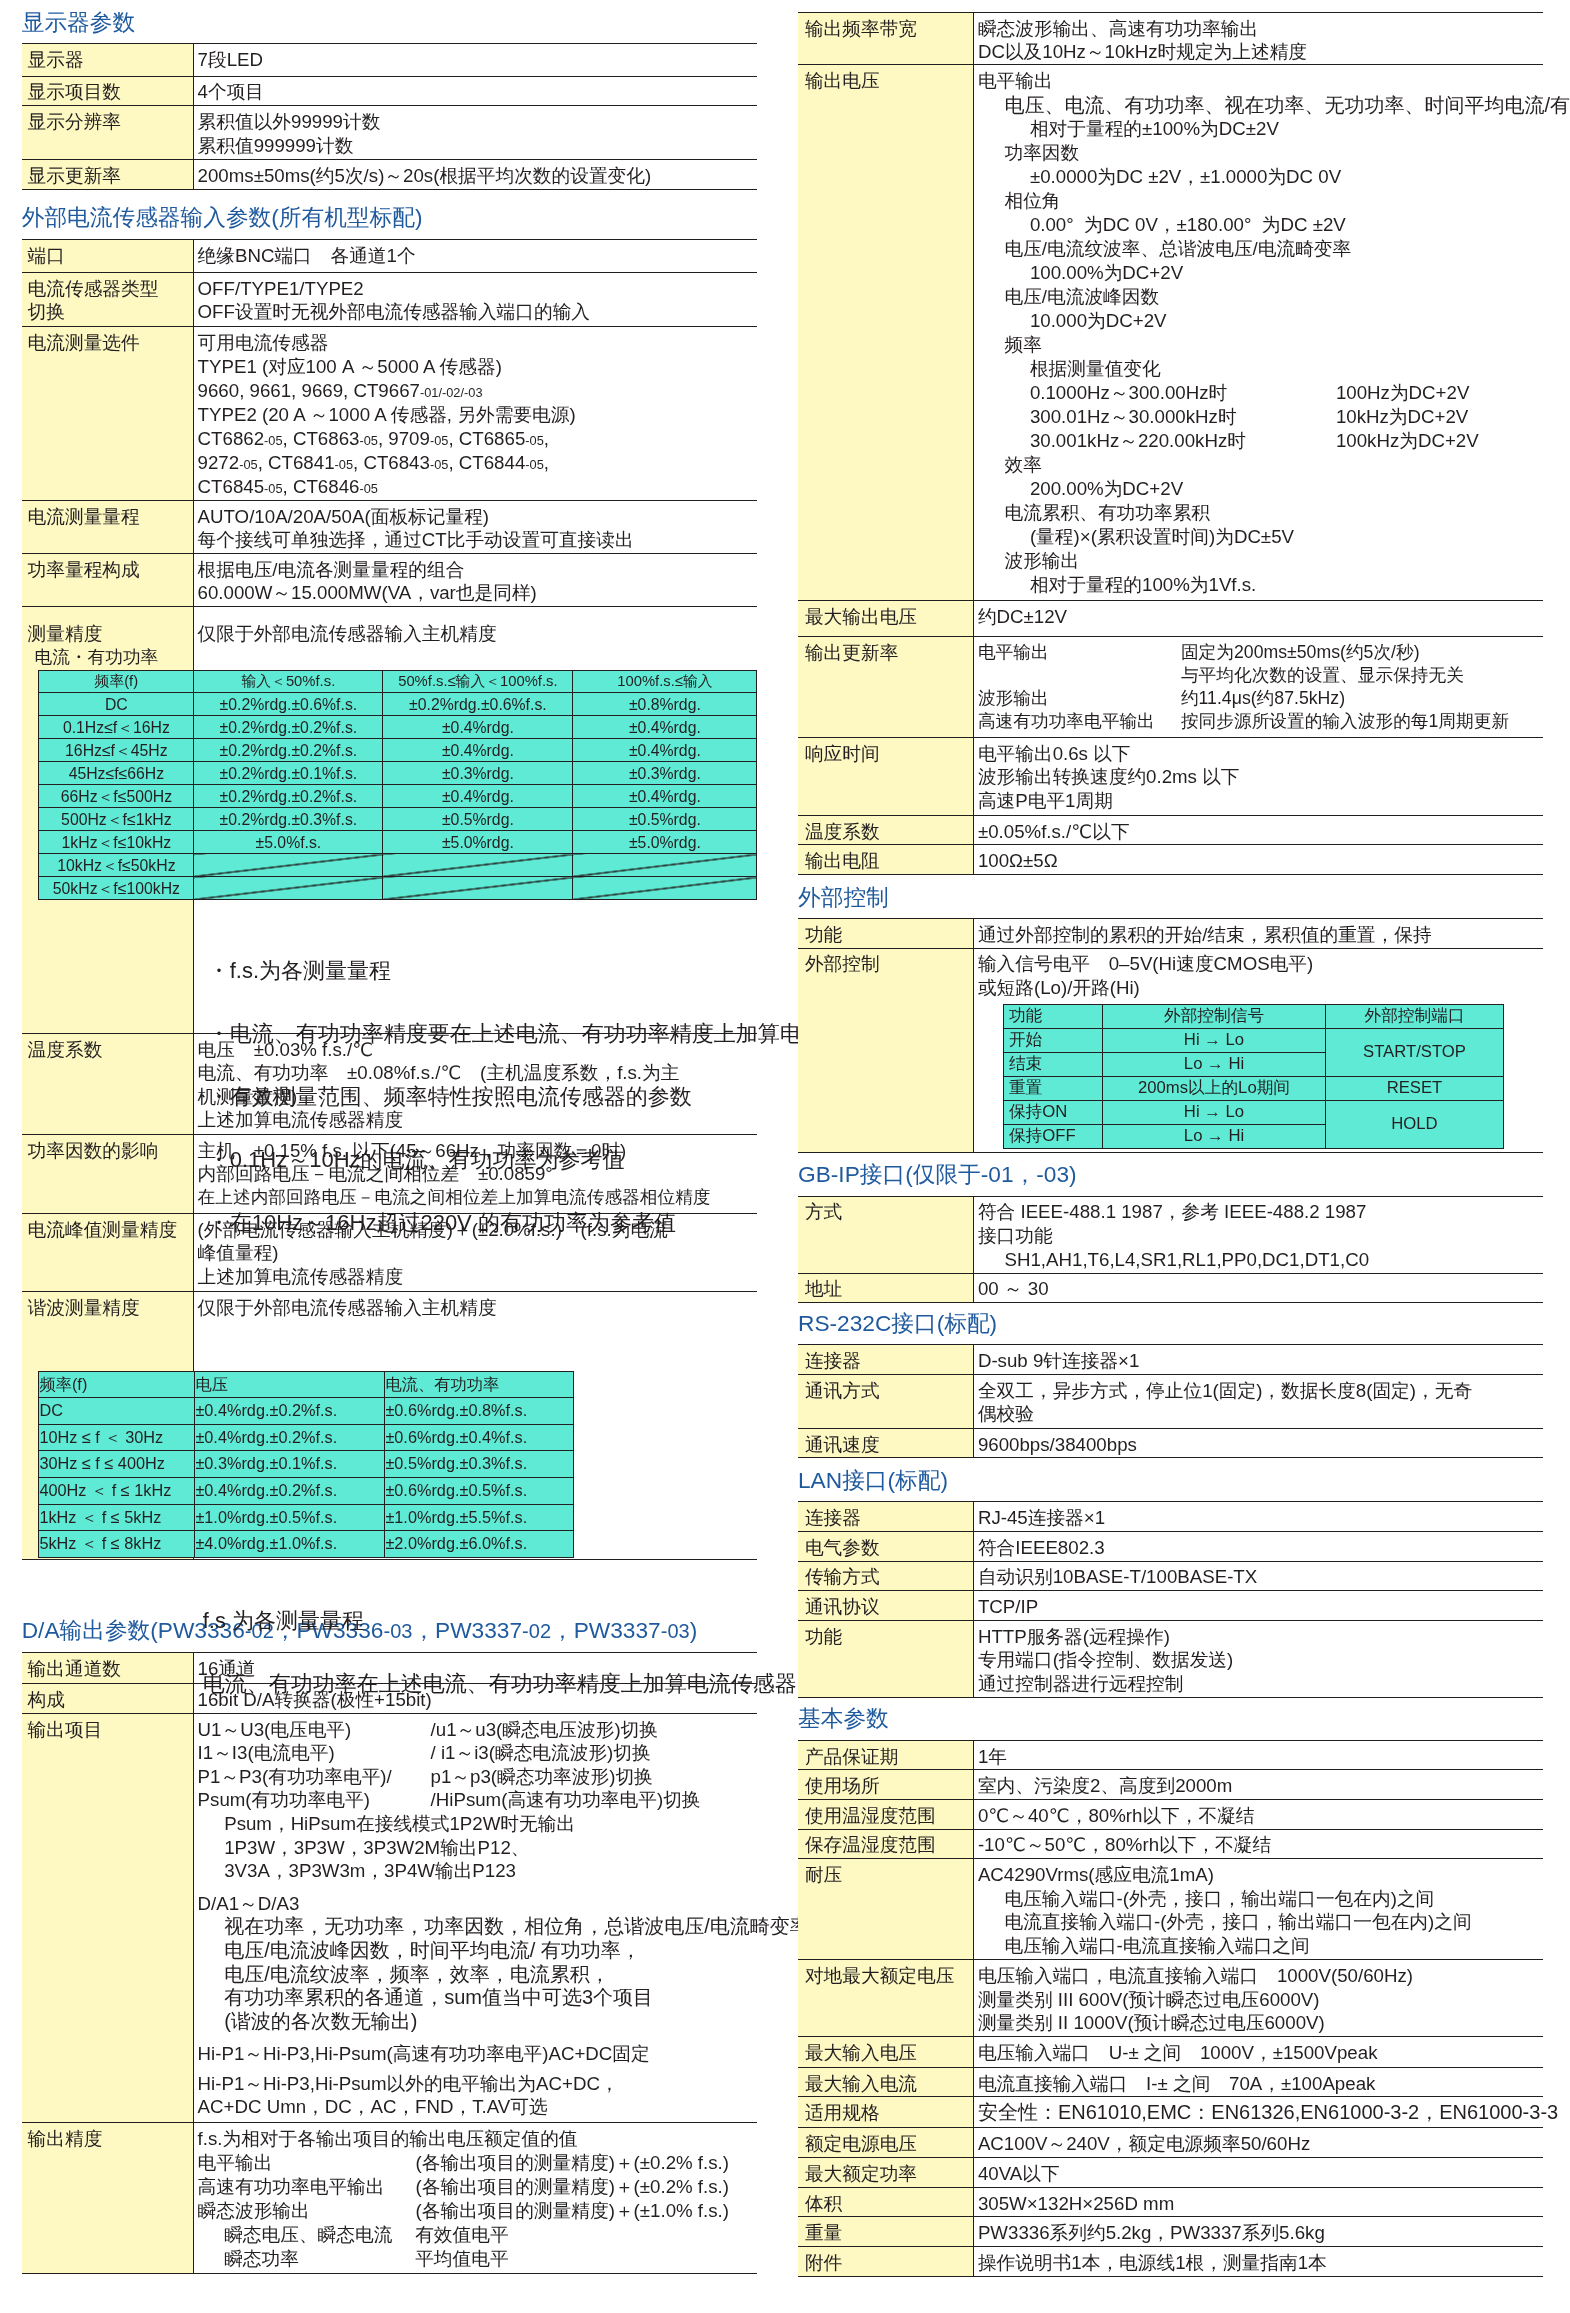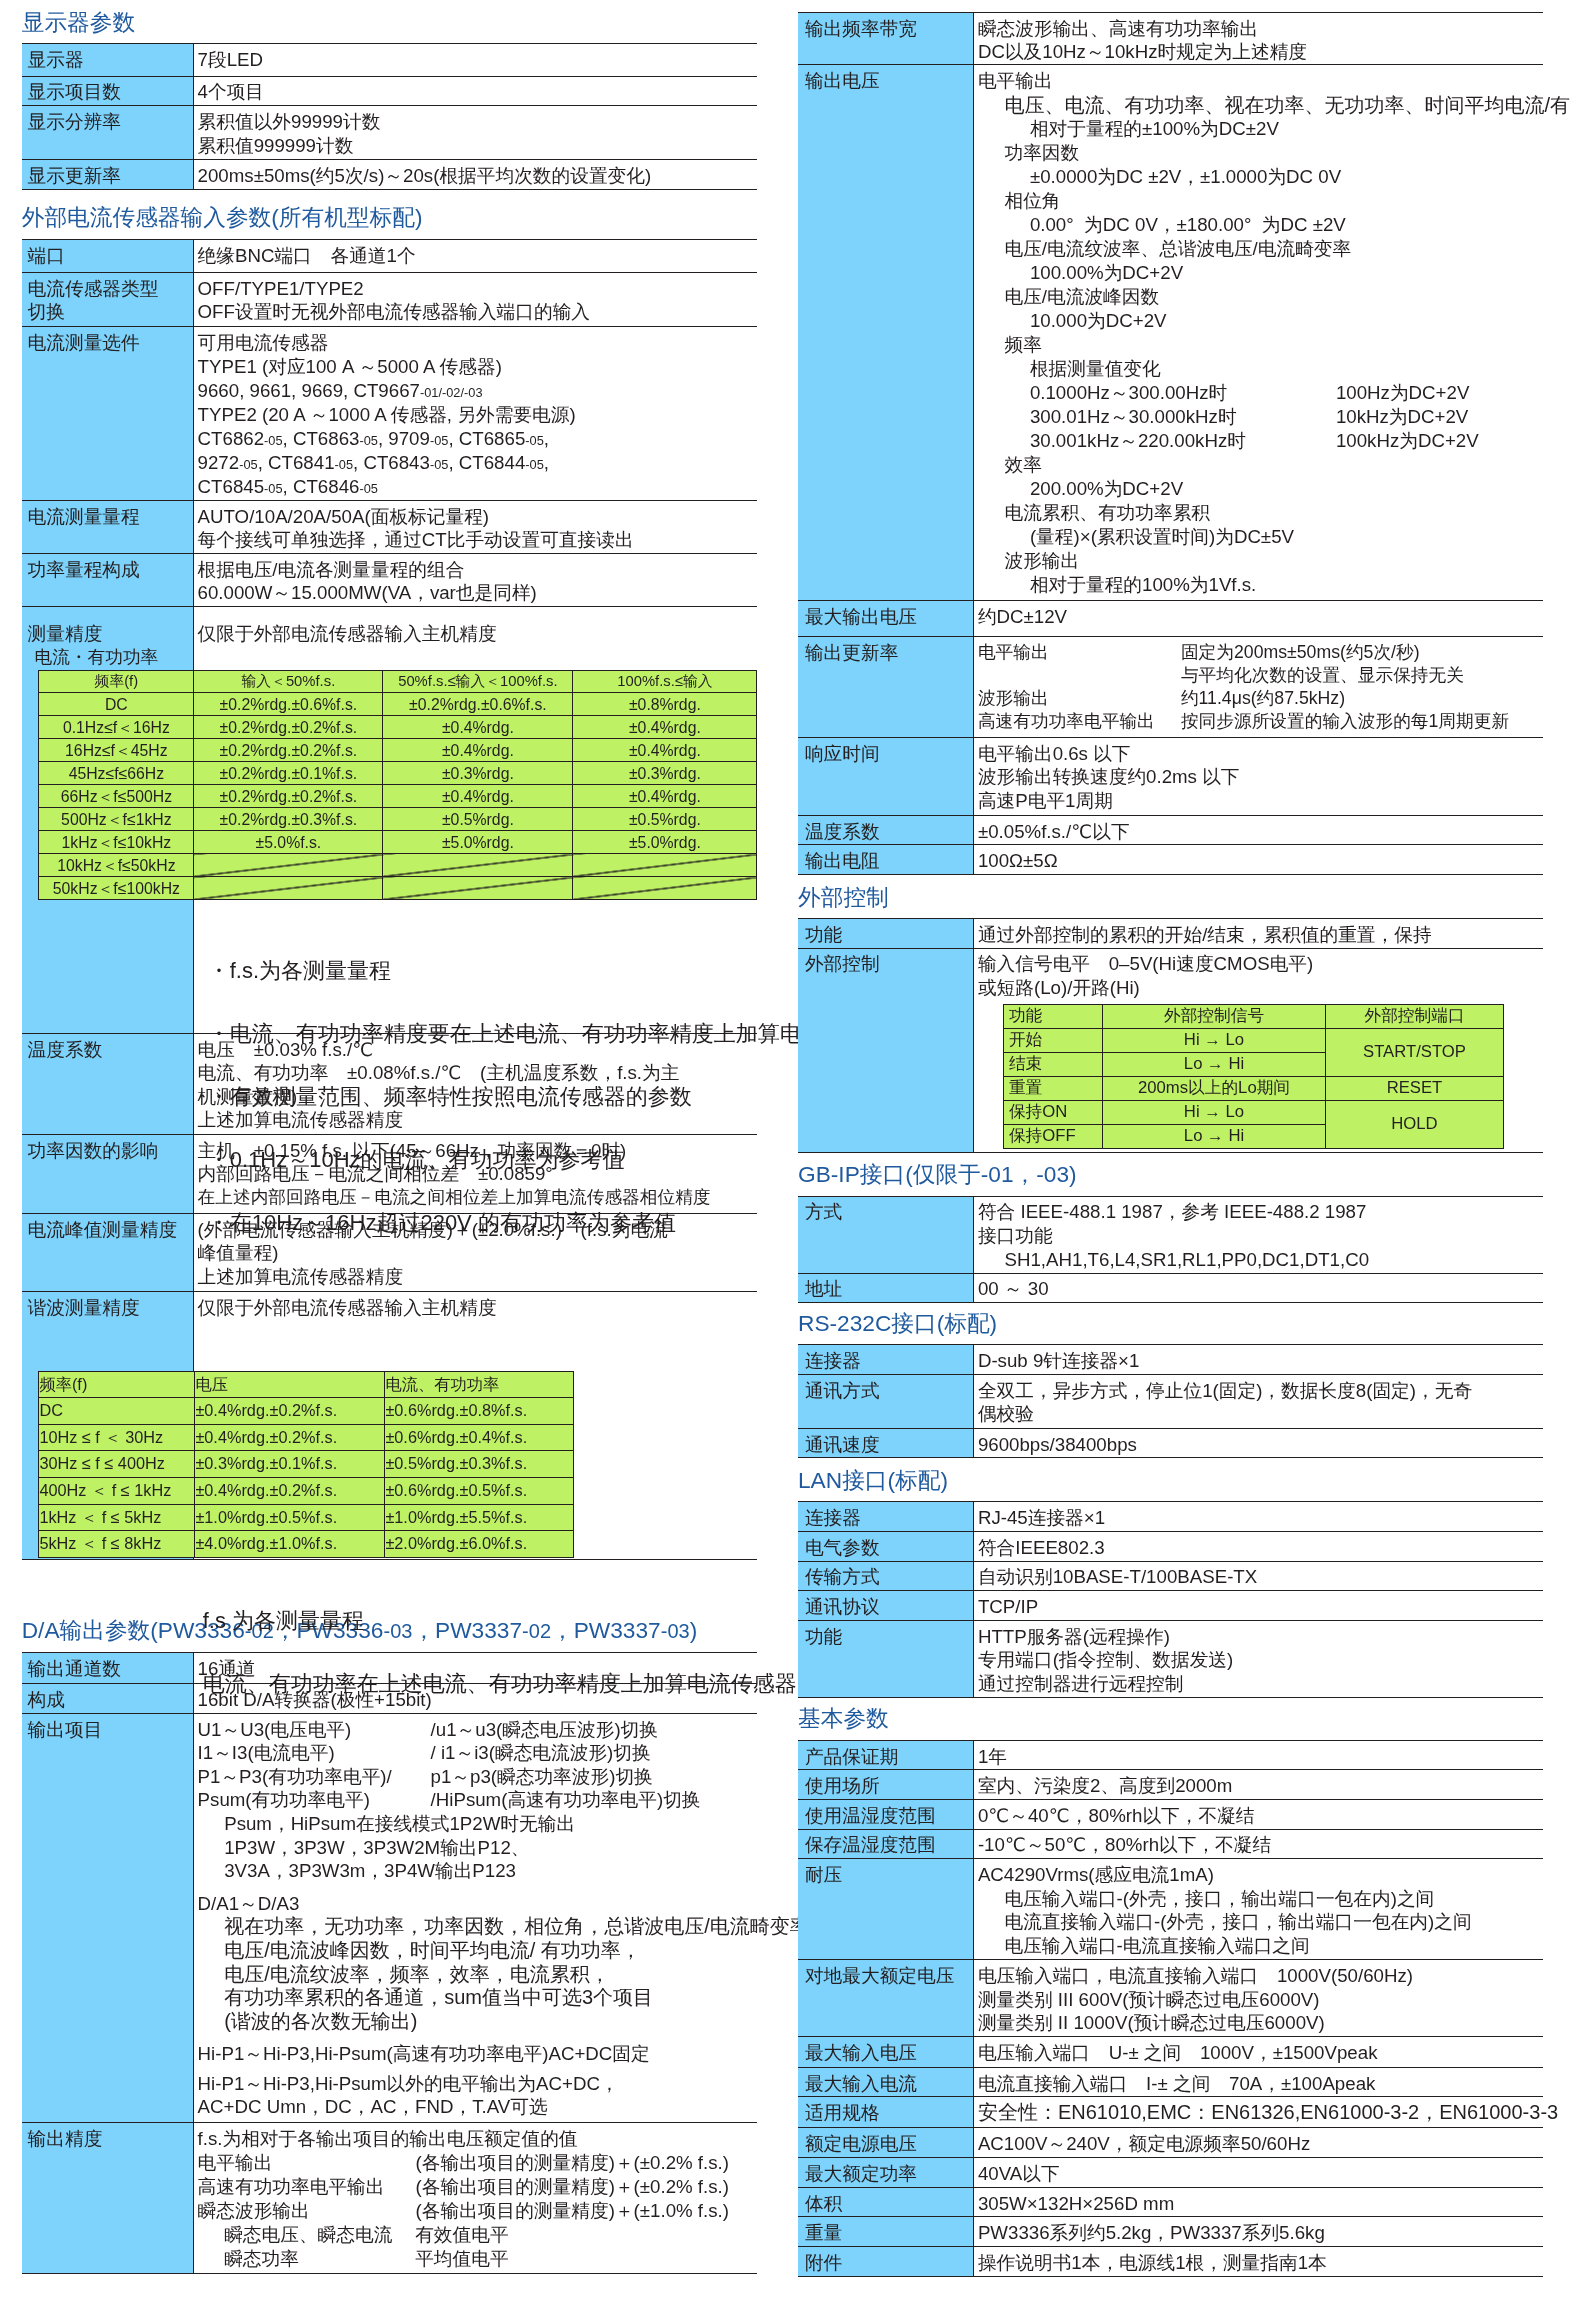--- a/index.html
+++ b/index.html
@@ -5,36 +5,36 @@
 *{box-sizing:border-box;margin:0;padding:0}
 html,body{width:1570px;height:2314px;background:#ffffff;overflow:hidden}
 body{position:relative;font-family:"Liberation Sans","DejaVu Sans",sans-serif;color:#231f20;font-size:18.7px}
 .col{position:absolute;top:0}
 #left{left:21.7px;width:735px}
 #right{left:798px;width:745px}
 .title{display:flex;align-items:flex-end;padding-bottom:7.9px;font-size:22.7px;line-height:25.6px;color:#1f5a9e;white-space:nowrap;position:relative}
 .title .tsm{font-size:20px;line-height:1}
 .tbl{border-top:1.5px solid #231f20}
 .row{display:flex;border-bottom:1.5px solid #231f20;position:relative}
-.lab{flex:none;background:#7dd3fc;padding:3.9px 0 0 5.9px;line-height:23.6px;white-space:pre-line}
+.lab{flex:none;background:#fef9c3;padding:3.9px 0 0 5.9px;line-height:23.6px;white-space:pre-line}
 #left .lab{width:171px}
 #right .lab{width:175px;padding-left:6.9px}
 .val{flex:1;min-width:0;border-left:1.2px solid #231f20;padding:3.9px 0 0 3.9px;line-height:23.6px}
 .ln{white-space:pre}
 .i1{padding-left:26.6px}
 .i2{padding-left:52px}
 .f17{font-size:20px}
 .f18{font-size:17.7px}
 .sm{font-size:12.8px;line-height:1}
 .tab{display:flex;white-space:pre}
 .tab>span{white-space:pre}
 .tab>span:first-child{flex:none}
 .abs{position:absolute}
 .notes{font-size:22px;line-height:21px;white-space:pre;color:#231f20}
-table.grid{position:absolute;border-collapse:collapse;table-layout:fixed;background:#bef264}
+table.grid{position:absolute;border-collapse:collapse;table-layout:fixed;background:#5eead4}
 table.grid td{border:1.2px solid #231f20;padding:0;white-space:nowrap;overflow:hidden}
 .acc td{text-align:center;font-size:15.8px;line-height:19.7px}
 .acc td.th{font-size:14.8px}
 .harm td{text-align:left;padding-left:4.9px;font-size:16.3px;line-height:21.7px}
 .ctl td{text-align:center;font-size:16.7px;line-height:19.7px}
 .ctl td.c1{text-align:left;padding-left:4.9px}
 .diag{background:linear-gradient(to bottom right,transparent calc(50% - 1px),#231f20 calc(50% - 0.4px),#231f20 calc(50% + 0.4px),transparent calc(50% + 1px))}
 </style>
 </head>
 <body>

